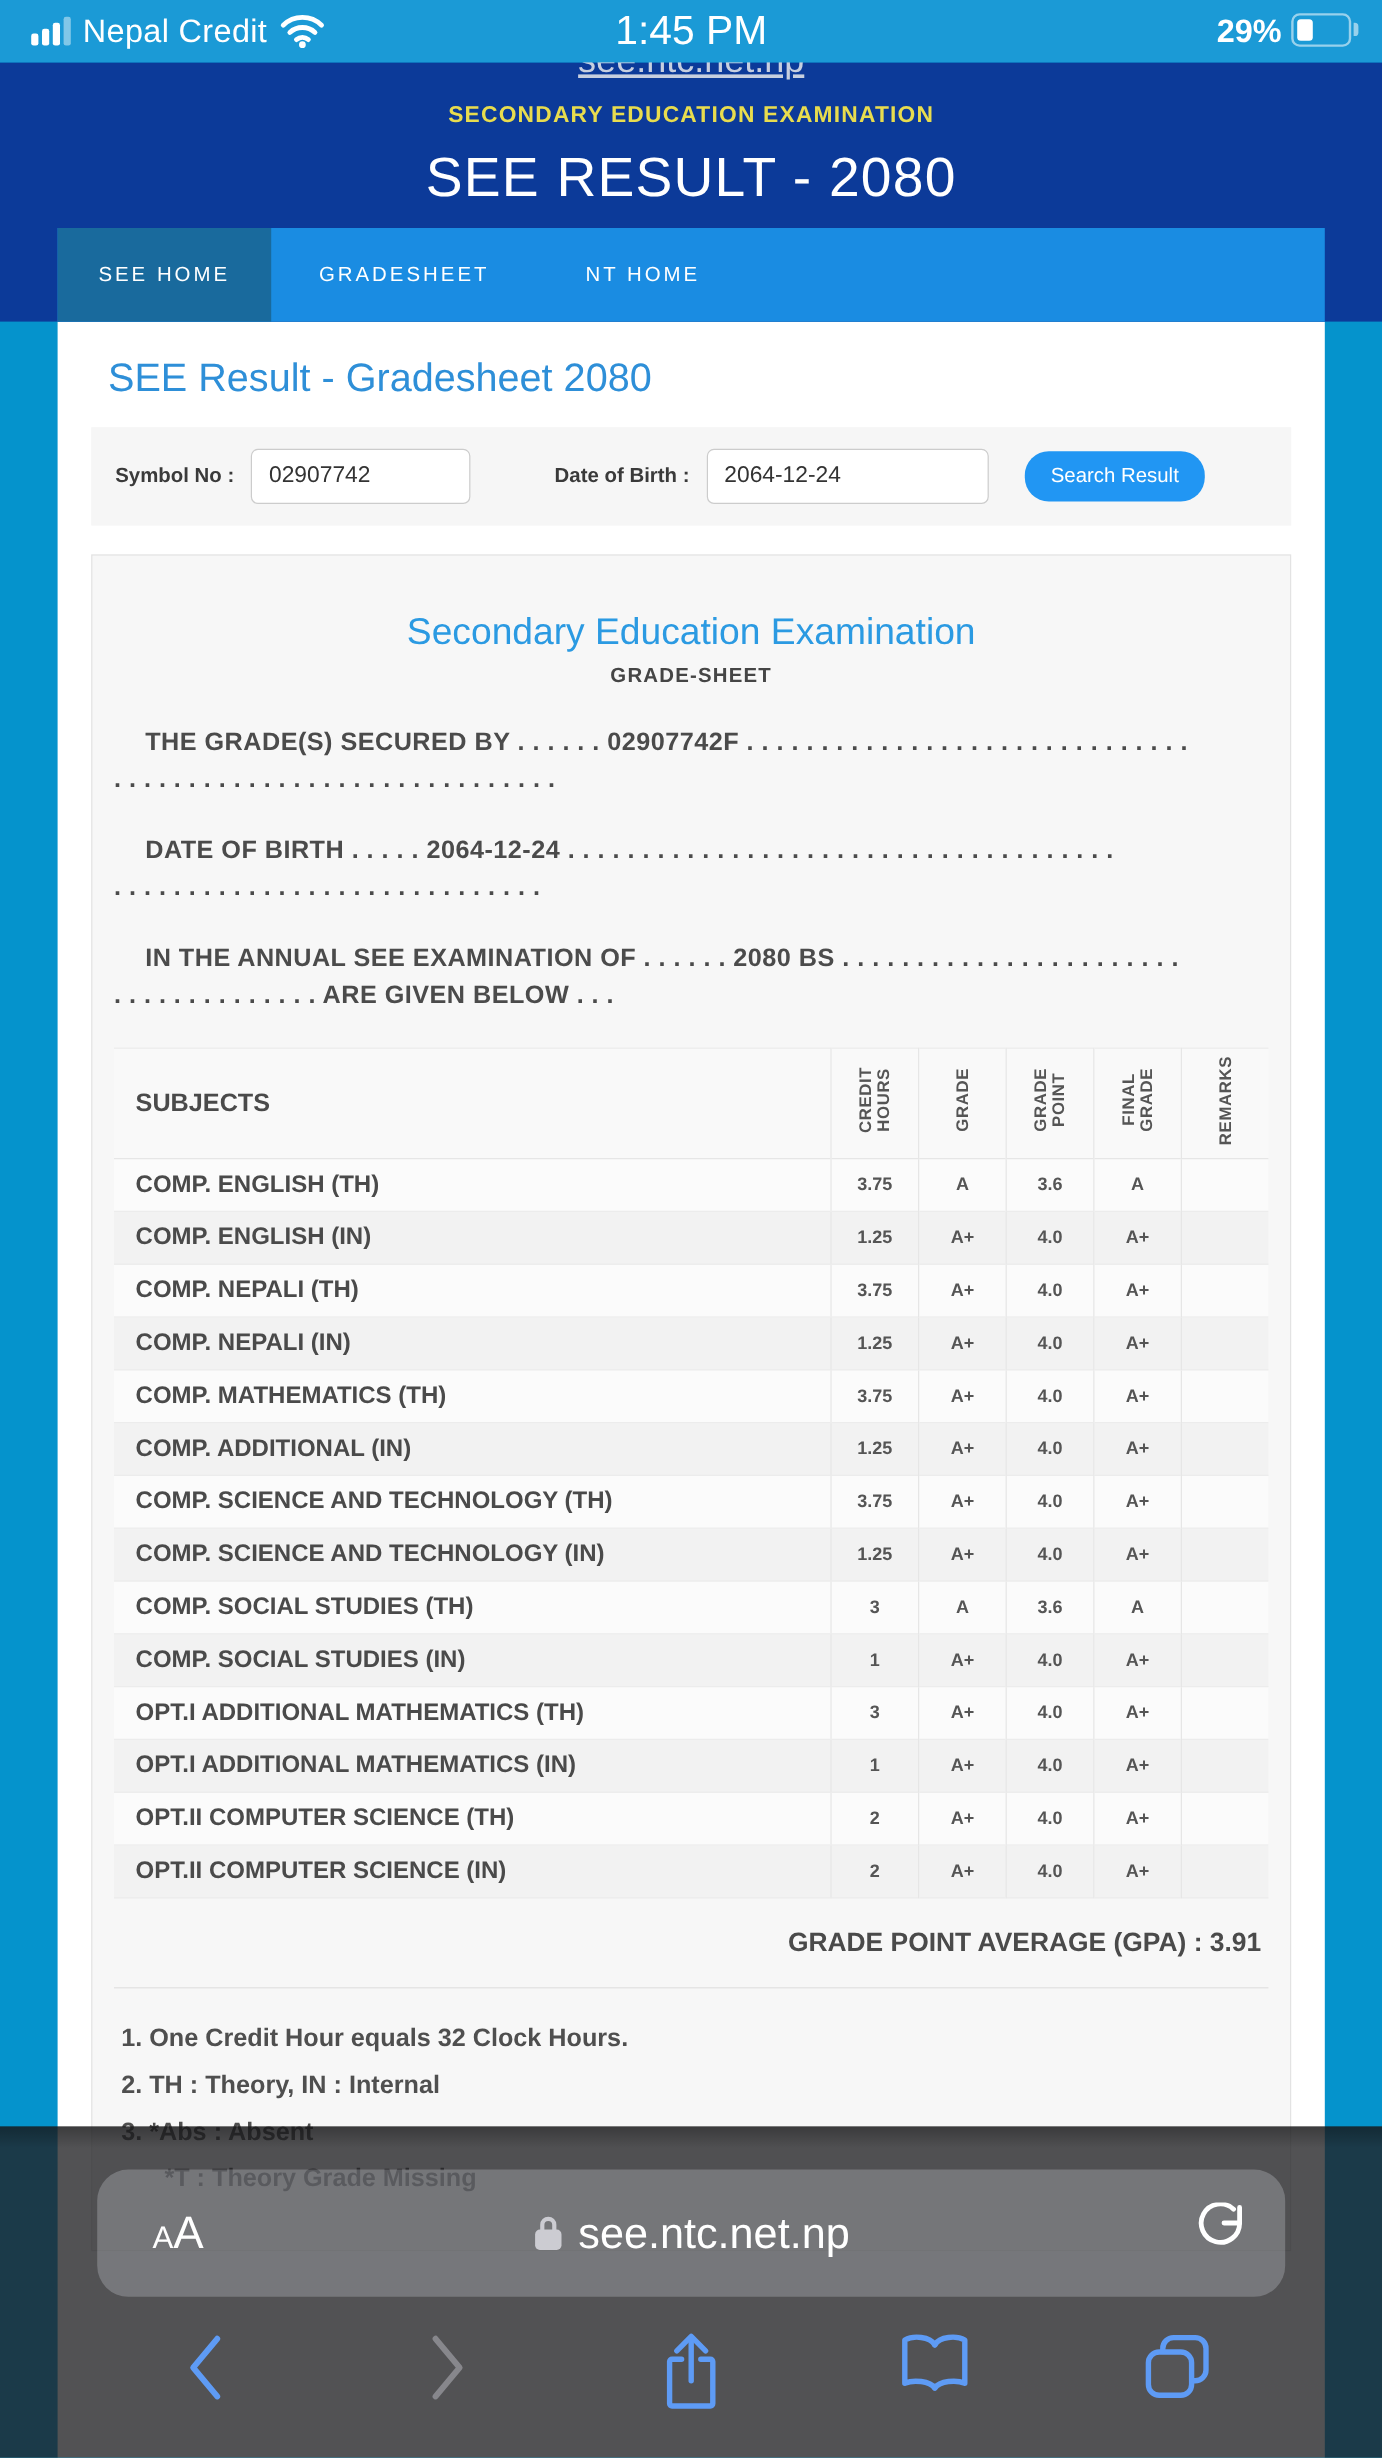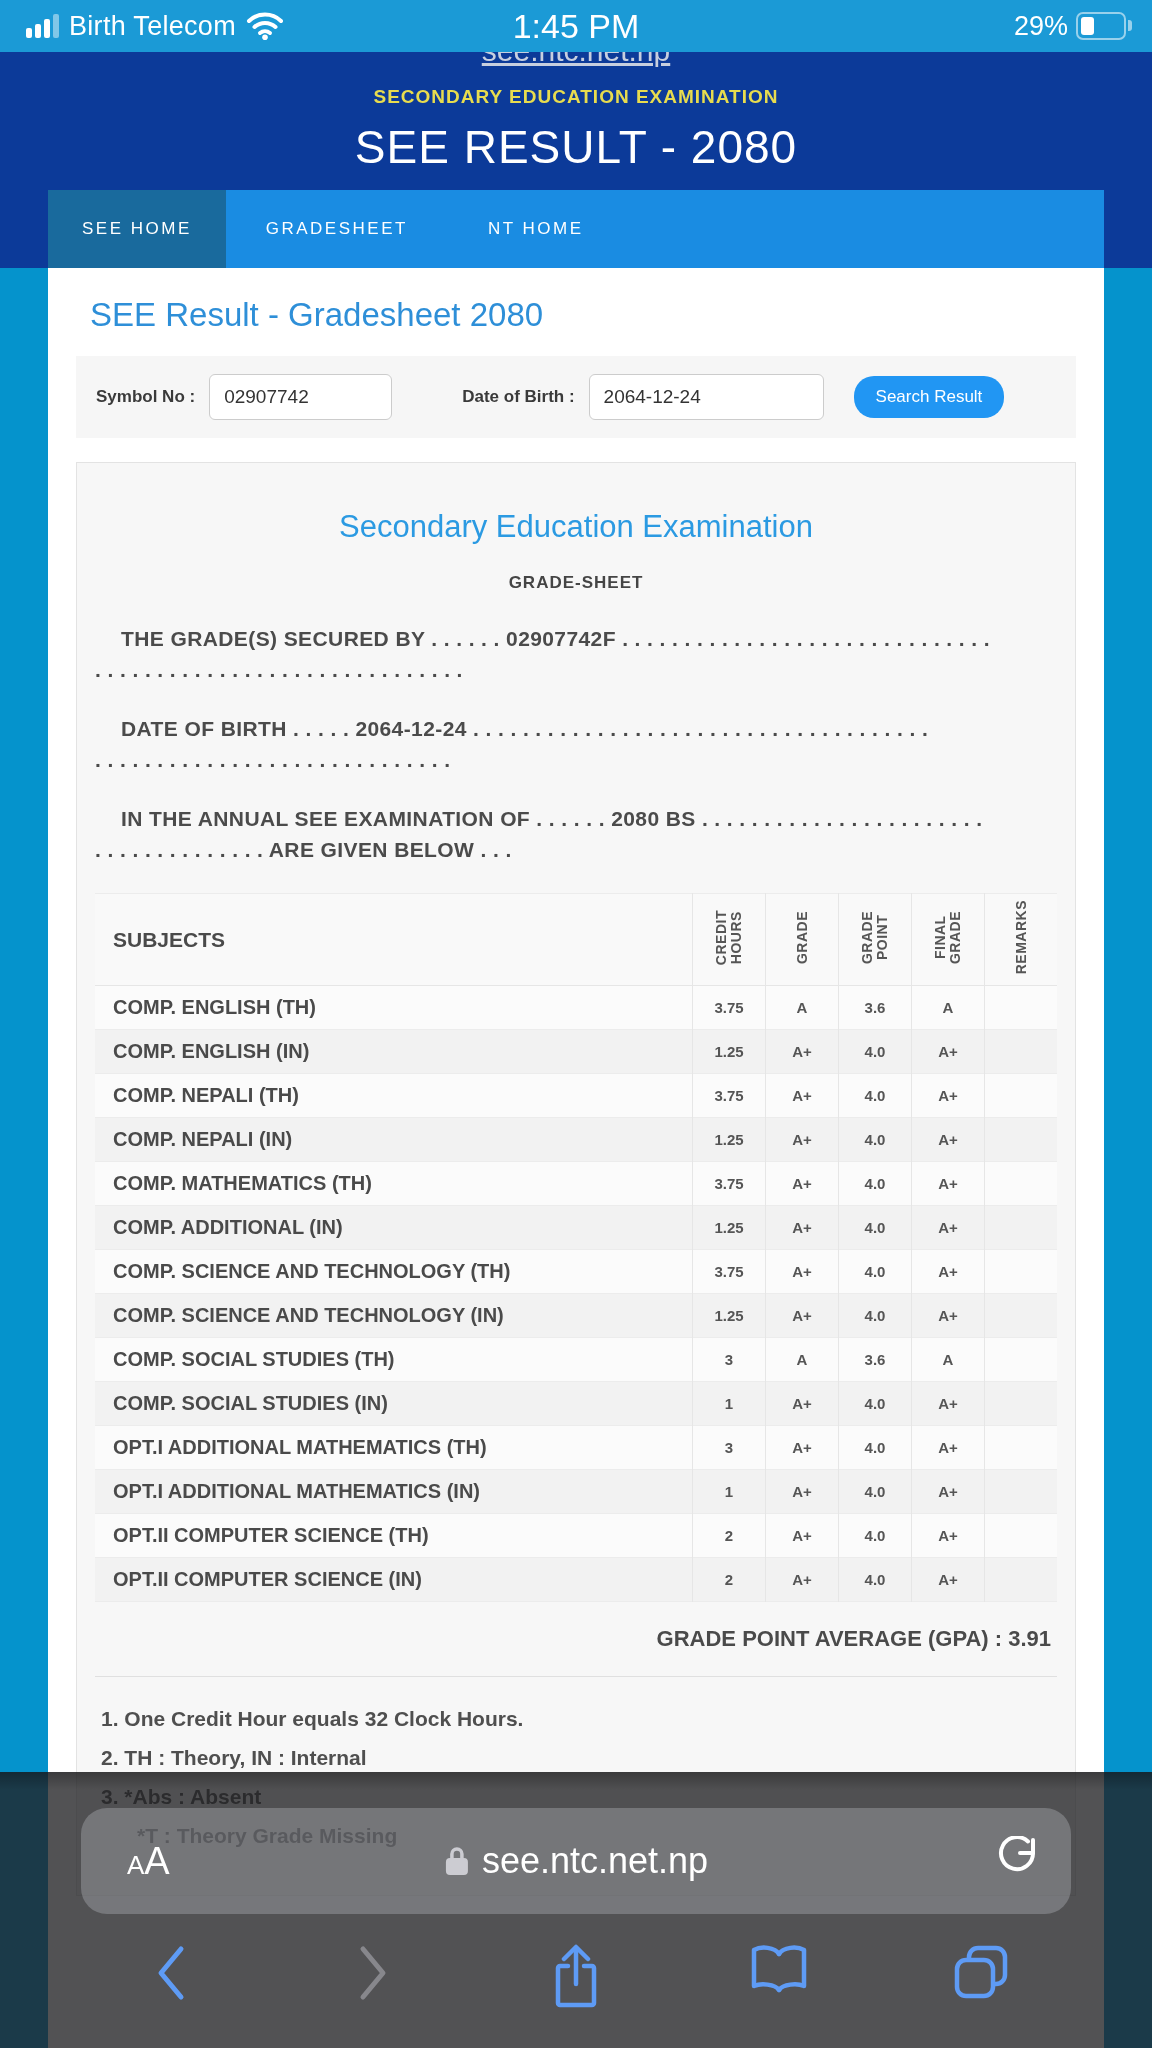--- a/index.html
+++ b/index.html
@@ -11,21 +11,21 @@
               display:flex;align-items:center;padding:0 26px;box-sizing:border-box;color:#fff;}
   .sb-left{display:flex;align-items:center;gap:10px;}
   .signal{display:flex;align-items:flex-end;gap:3px;height:24px;}
   .signal i{display:block;width:6px;background:#fff;border-radius:2px;}
   .signal i:nth-child(1){height:10px;}
   .signal i:nth-child(2){height:14px;}
   .signal i:nth-child(3){height:19px;}
   .signal i:nth-child(4){height:24px;background:rgba(255,255,255,.45);}
   .carrier{font-size:27px;letter-spacing:.3px;}
   .sb-center{position:absolute;left:50%;transform:translateX(-50%);font-size:34px;font-weight:400;}
-  .sb-right{margin-left:auto;display:flex;align-items:center;gap:8px;font-size:27px;}
+  .sb-right{margin-left:auto;display:flex;align-items:flex-start;gap:8px;font-size:27px;font-weight:bold;}
   .bat{position:relative;width:46px;height:24px;border:2px solid rgba(255,255,255,.55);border-radius:7px;}
   .bat-fill{position:absolute;left:3px;top:3px;bottom:3px;width:13px;background:#fff;border-radius:3px;}
   .bat-nub{position:absolute;right:-8px;top:6px;width:4px;height:11px;background:rgba(255,255,255,.55);
            border-radius:0 3px 3px 0;}
 
   
   .top-url{position:absolute;top:34px;left:0;right:0;z-index:10;text-align:center;
            color:#c7cfdf;font-size:30px;text-decoration:underline;}
 
   
@@ -49,21 +49,21 @@
               color:#333;padding:0 14px;font-family:inherit;box-sizing:border-box;margin-left:14px;}
   .input-symbol{width:183px;}
   .dob-label{margin-left:70px;}
   .input-dob{width:235px;}
   .search-btn{margin-left:30px;background:#2196f3;color:#fff;border:none;border-radius:20px;
               font-size:17px;padding:11px 22px;font-family:inherit;cursor:pointer;}
 
   
   .card{margin:24px 28px 0;border:1px solid #e3e3e3;background:#f7f7f7;padding:26px 18px 0;box-sizing:border-box;}
   .sheet-heading{text-align:center;color:#2b9ae2;font-size:31px;font-weight:400;margin:20px 0 0;}
-  .sheet-sub{text-align:center;color:#454545;font-size:17px;font-weight:700;letter-spacing:1px;margin-top:28px;}
+  .sheet-sub{text-align:center;color:#454545;font-size:17px;font-weight:700;letter-spacing:1px;margin-top:8px;}
   .intro{margin-top:30px;color:#4b4b4b;font-weight:700;font-size:21px;letter-spacing:.4px;}
   .intro-group{margin-top:28px;}
   .intro-group:first-child{margin-top:0;}
   .intro-line{white-space:nowrap;overflow:hidden;line-height:31px;}
   .intro-line.lead{padding-left:26px;}
 
   table.grades{width:100%;border-collapse:collapse;margin-top:28px;}
   thead tr{height:92px;background:#f9f9f9;border-top:1px solid #ececec;border-bottom:1px solid #e6e6e6;}
   .th-subjects{text-align:left;font-size:21px;font-weight:700;color:#4a4a4a;padding-left:18px;}
   .vth{width:70px;border-left:1px solid #e6e6e6;vertical-align:middle;text-align:center;}
@@ -104,21 +104,21 @@
 <div class="screen">
 
   <div class="status-bar">
     <div class="sb-left">
       <span class="signal">
           <i></i>
           <i></i>
           <i></i>
           <i></i>
         </span>
-      <span class="carrier">Birth Telecom</span>
+      <span class="carrier">Nepal Credit</span>
       <svg width="38" height="28" viewBox="0 0 38 28">
         <path d="M3 9 a23 23 0 0 1 32 0" fill="none" stroke="#fff" stroke-width="4" stroke-linecap="round"></path>
         <path d="M8.5 15 a15.5 15.5 0 0 1 21 0" fill="none" stroke="#fff" stroke-width="4" stroke-linecap="round"></path>
         <path d="M14 21 a8 8 0 0 1 10 0" fill="none" stroke="#fff" stroke-width="4" stroke-linecap="round"></path>
         <circle cx="19" cy="25.2" r="2.8" fill="#fff"></circle>
       </svg>
     </div>
     <span class="sb-center">1:45 PM</span>
     <div class="sb-right">
       <span>29%</span>

